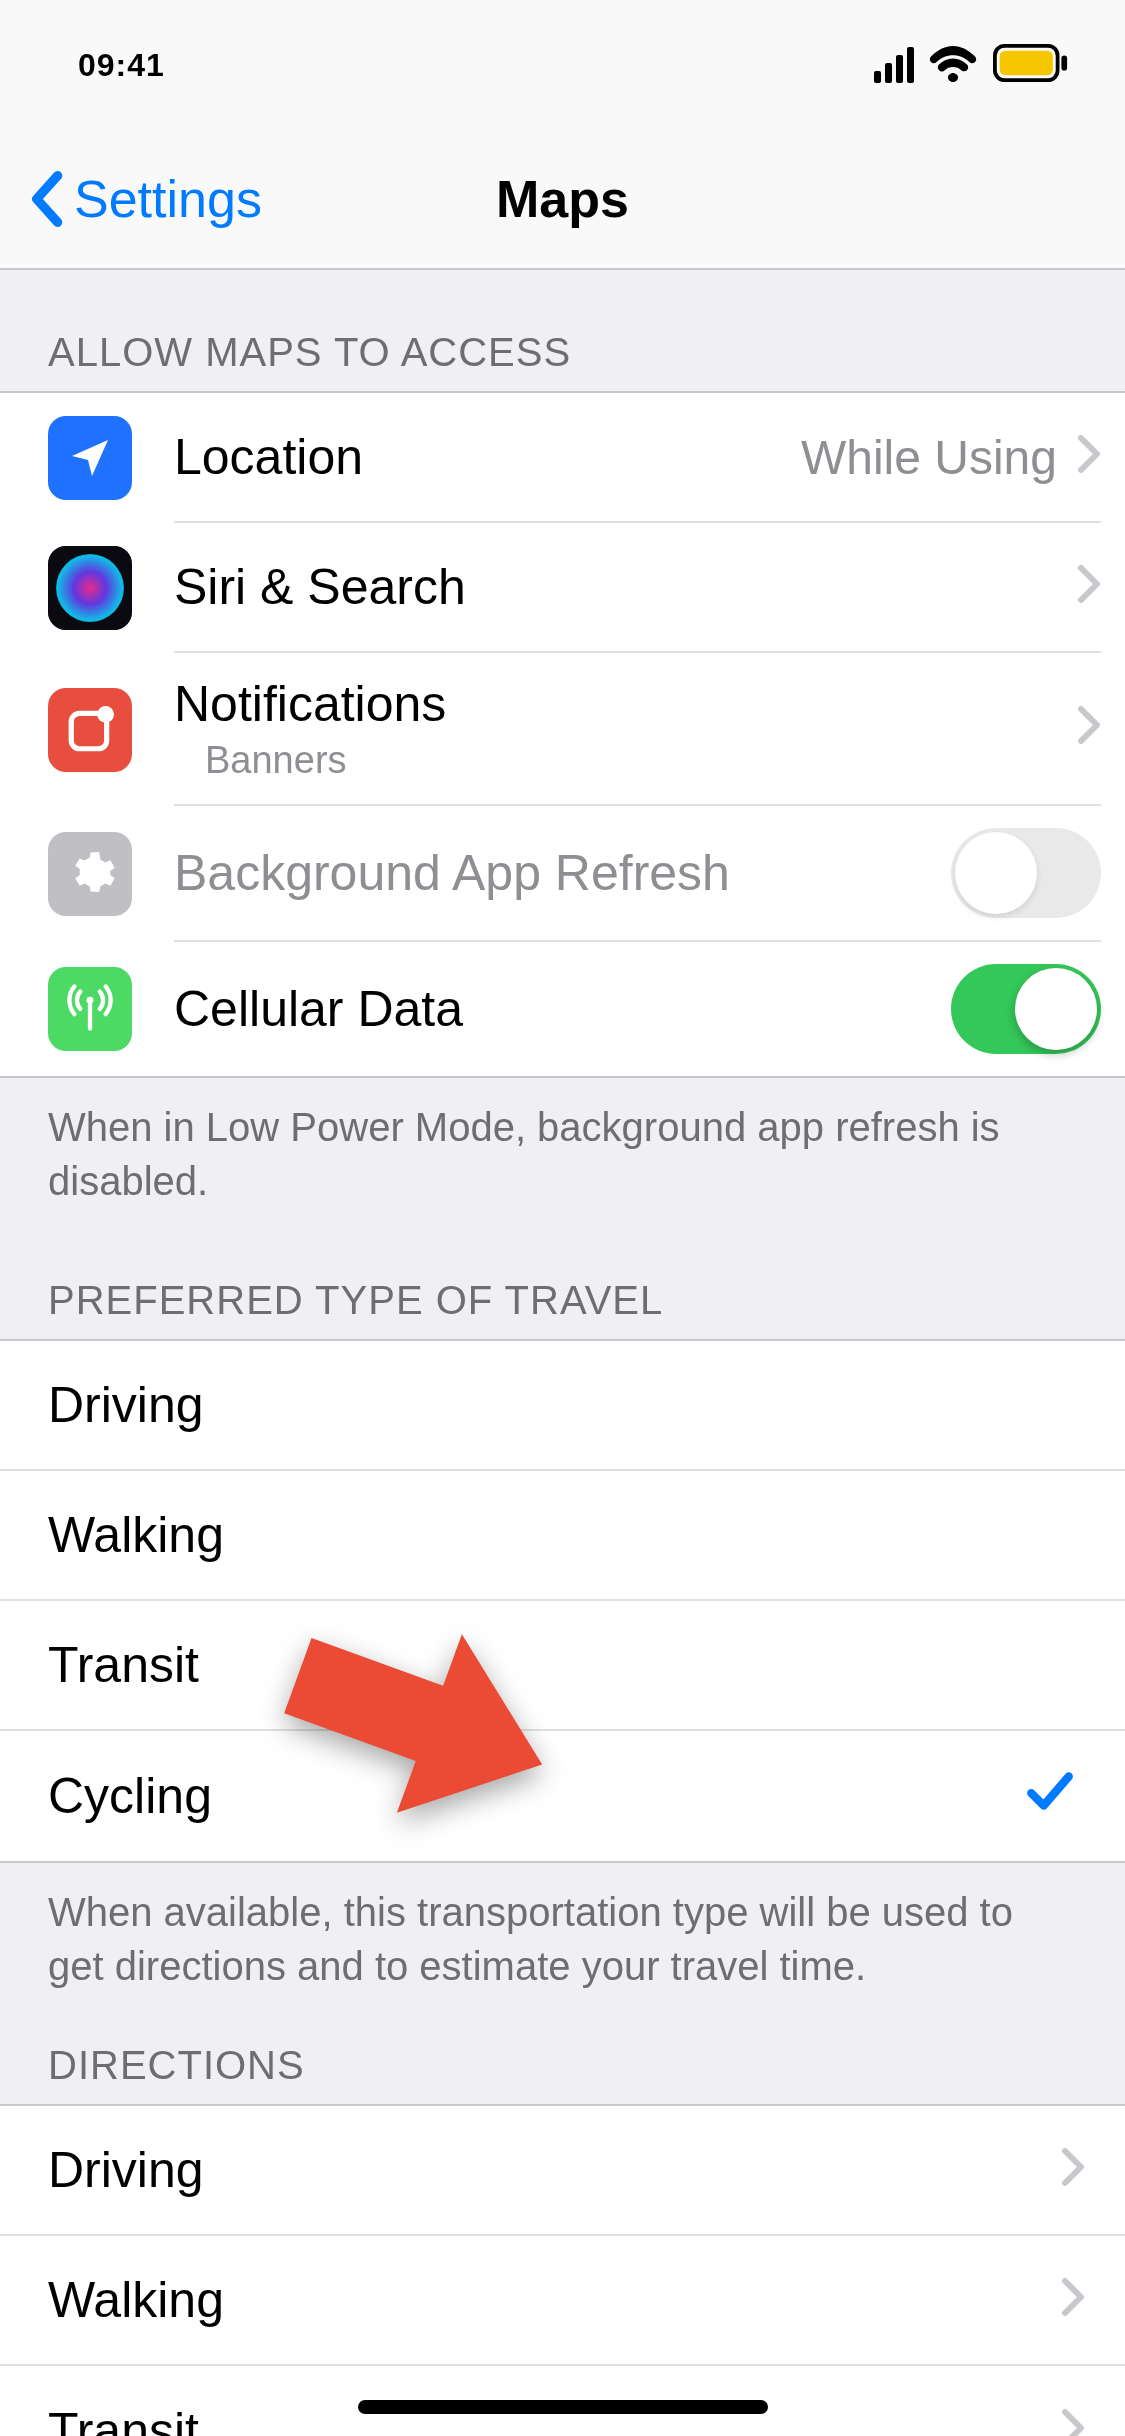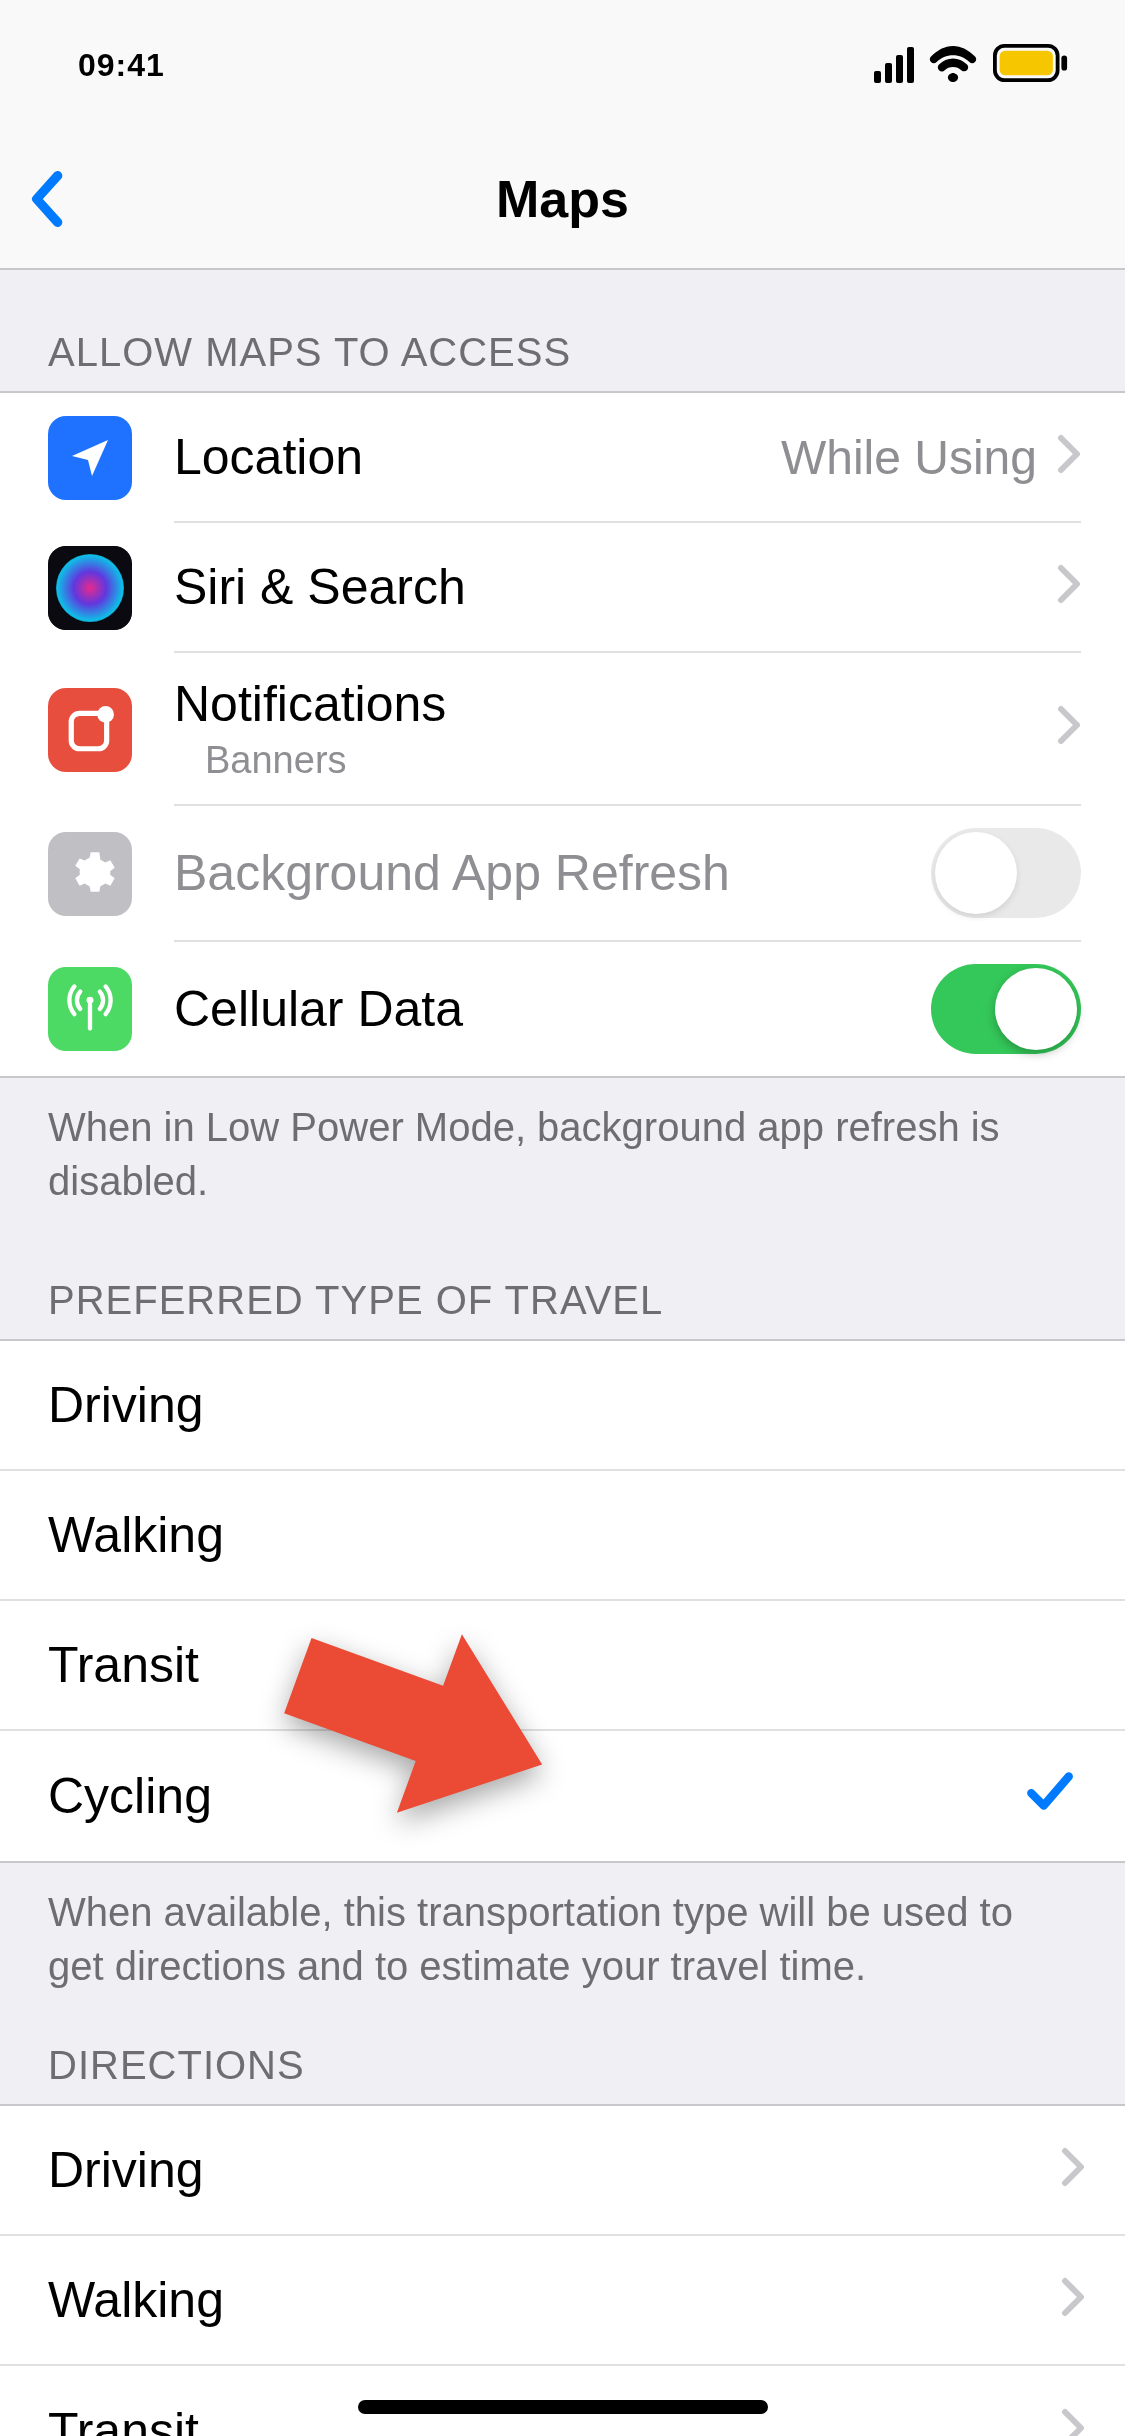--- a/index.html
+++ b/index.html
@@ -74,21 +74,21 @@
     background: #fff;
     border-top: 2px solid #c7c7cc;
     border-bottom: 2px solid #c7c7cc;
   }
 
   .row {
     min-height: 130px;
     display: flex;
     align-items: center;
     position: relative;
-    padding-right: 44px;
+    padding-right: 24px;
   }
   .row.with-icon { padding-left: 48px; }
 
   .row .icon-wrap {
     width: 84px;
     height: 84px;
     border-radius: 18px;
     display: flex;
     align-items: center;
     justify-content: center;
@@ -192,20 +192,21 @@
       </svg>
     </span>
   </div>
 </div>
 
 <div class="nav-bar">
   <div class="nav-back">
     <svg width="36" height="56" viewBox="0 0 14 24">
         <path d="M12 2 3 12l9 10" fill="none" stroke="#007aff" stroke-width="4" stroke-linecap="round" stroke-linejoin="round"></path>
       </svg>
+    <span>Settings</span>
   </div>
   <div class="nav-title">Maps</div>
 </div>
 
 <div class="section-header">ALLOW MAPS TO ACCESS</div>
 <div class="list">
 
   <div class="row with-icon">
     <div class="icon-wrap ic-location">
       <svg width="48" height="48" viewBox="0 0 24 24">

